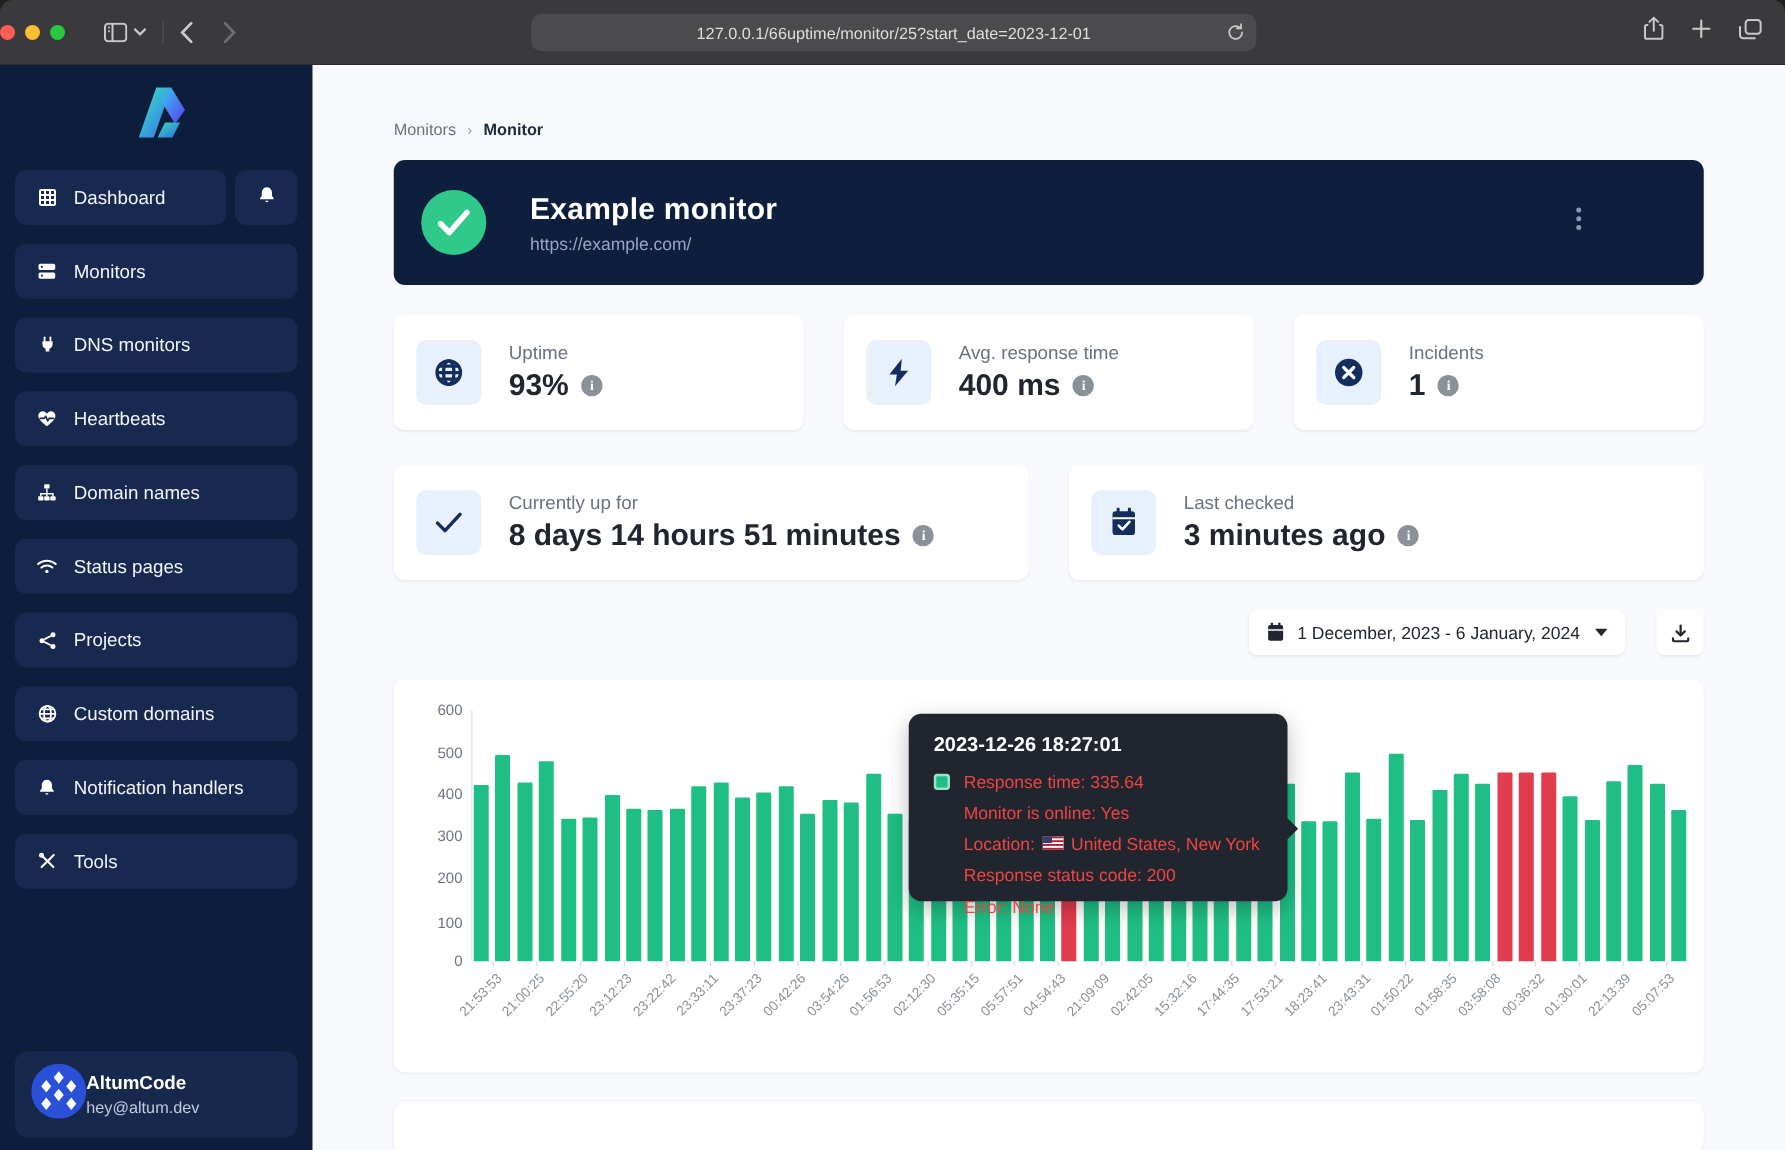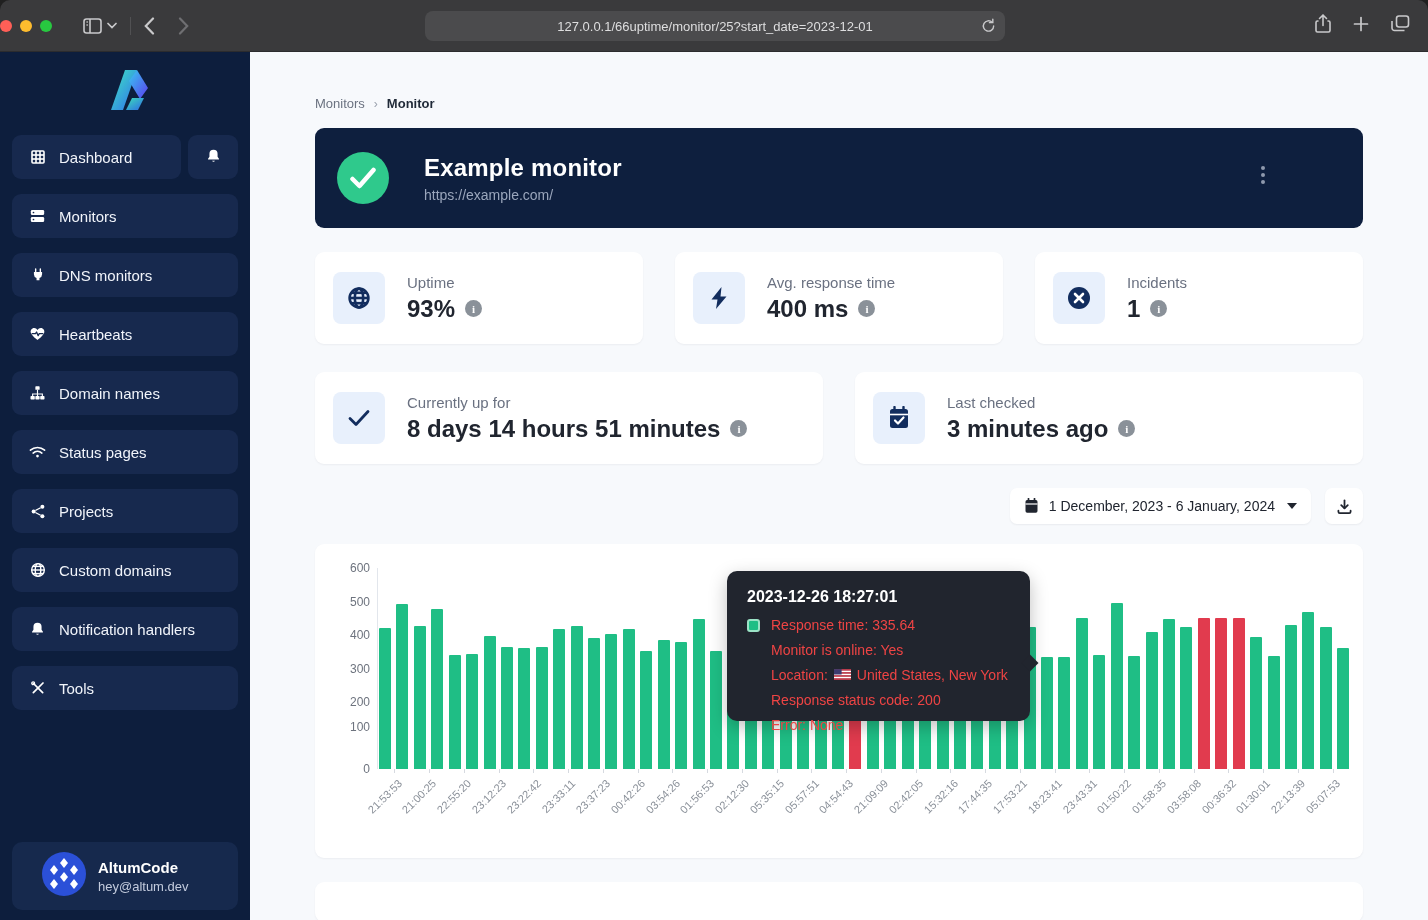--- a/index.html
+++ b/index.html
@@ -20,21 +20,21 @@
   
   .app { display:flex; height:868px; }
   .sidebar { width:250px; background:#0d1e3d; display:flex; flex-direction:column; padding:0 12px; flex-shrink:0; }
   .logo-wrap { margin:16px auto 19px; }
   .dash-row { display:flex; gap:7px; }
   .side-btn { background:#17294e; border-radius:9px; height:44px; display:flex; align-items:center; gap:13px; padding:0 17px; color:#f1f4fa; font-size:15px; cursor:default; }
   .side-btn .s-ic { width:17px; display:flex; justify-content:center; flex-shrink:0; }
   .dash-btn { flex:1; }
   .bell-btn { width:50px; justify-content:center; padding:0; }
   .nav { margin-top:15px; display:flex; flex-direction:column; gap:15px; }
-  .user-card { margin-top:auto; margin-bottom:10px; background:#16294d; border-radius:10px; padding:10px 30px; display:flex; align-items:center; gap:12px; }
+  .user-card { margin-top:auto; margin-bottom:10px; background:#16294d; border-radius:10px; padding:10px 13px; display:flex; align-items:center; gap:0; }
   .user-name { color:#fff; font-size:15px; font-weight:700; }
   .user-email { color:#c3cbdd; font-size:13px; margin-top:3px; }
 
   
   .main { flex:1; background:#f7f9fc; padding:0 65px; overflow:hidden; }
   .breadcrumb { margin-top:44px; font-size:13px; display:flex; align-items:center; gap:9px; color:#6b7280; }
   .crumb-current { color:#1f2937; font-weight:700; }
   .crumb-sep { color:#9ca3af; font-size:12px; }
 
   .monitor-card { margin-top:17px; background:#0e1f3e; border-radius:9px; height:100px; display:flex; align-items:center; padding:0 22px; position:relative; }
@@ -49,21 +49,21 @@
   .info-row { margin-top:28px; display:grid; grid-template-columns:1fr 1fr; gap:32px; }
   .card { background:#fff; border-radius:9px; box-shadow:0 1px 2px rgba(16,24,40,.05); }
   .stat-card { height:92px; display:flex; align-items:center; padding:0 18px; }
   .icon-tile { width:52px; height:52px; border-radius:8px; background:#e8f0fc; display:flex; align-items:center; justify-content:center; flex-shrink:0; }
   .stat-text { margin-left:22px; }
   .stat-label { color:#6a7181; font-size:15px; }
   .stat-value-row { display:flex; align-items:center; gap:10px; margin-top:4px; }
   .stat-value { color:#20252f; font-size:24px; font-weight:700; }
   .info-i { width:17px; height:17px; border-radius:50%; background:#8a9199; color:#fff; font-size:11px; font-weight:700; display:flex; align-items:center; justify-content:center; font-family:"Liberation Serif", serif; cursor:pointer; }
 
-  .toolbar-row { margin-top:24px; display:flex; justify-content:flex-end; align-items:center; gap:14px; }
+  .toolbar-row { margin-top:24px; display:flex; justify-content:flex-end; align-items:center; gap:25px; }
   .date-btn { background:#fff; border:none; border-radius:7px; height:36px; display:flex; align-items:center; gap:10px; padding:0 14px; font-size:14px; color:#20252f; box-shadow:0 1px 2px rgba(16,24,40,.06); cursor:pointer; font-family:"Liberation Sans", sans-serif; }
   .caret { width:0; height:0; border-left:5px solid transparent; border-right:5px solid transparent; border-top:6px solid #20252f; margin-left:2px; }
   .dl-btn { background:#fff; border:none; border-radius:7px; width:38px; height:36px; display:flex; align-items:center; justify-content:center; box-shadow:0 1px 2px rgba(16,24,40,.06); cursor:pointer; color:#20252f; }
 
   
   .chart-card { margin-top:20px; height:314px; padding:24px 18px 0 18px; position:relative; }
   .plot { margin-left:44px; width:973px; height:201px; position:relative; border-left:1px solid #e2e6ec; }
   .ytick { position:absolute; left:-46px; width:38px; text-align:right; font-size:12px; color:#6d737e; }
   .bars { position:absolute; left:1px; right:0; top:0; bottom:0; display:flex; align-items:flex-end; justify-content:space-between; }
   .bar { width:12px; border-radius:1px 1px 0 0; cursor:pointer; }
@@ -493,21 +493,21 @@
             <div class="bar" style="height: 150.75px; background: rgb(225, 59, 78);"></div>
             <div class="bar" style="height: 150.75px; background: rgb(225, 59, 78);"></div>
             <div class="bar" style="height: 131.655px; background: rgb(31, 190, 133);"></div>
             <div class="bar" style="height: 113.23px; background: rgb(31, 190, 133);"></div>
             <div class="bar" style="height: 144.05px; background: rgb(31, 190, 133);"></div>
             <div class="bar" style="height: 157.45px; background: rgb(31, 190, 133);"></div>
             <div class="bar" style="height: 142.375px; background: rgb(31, 190, 133);"></div>
             <div class="bar" style="height: 121.27px; background: rgb(31, 190, 133);"></div>
           </div>
       <span class="ytick" style="bottom: -7px;">0</span>
-          <span class="ytick" style="bottom: 35px;">100</span>
+          <span class="ytick" style="bottom: 24px;">100</span>
           <span class="ytick" style="bottom: 60px;">200</span>
           <span class="ytick" style="bottom: 93.5px;">300</span>
           <span class="ytick" style="bottom: 127px;">400</span>
           <span class="ytick" style="bottom: 160.5px;">500</span>
           <span class="ytick" style="bottom: 194px;">600</span>
         </div>
       <div class="xlabels" id="xlabels">
           <div class="xcell">
             <span>21:53:53</span>
           </div>

